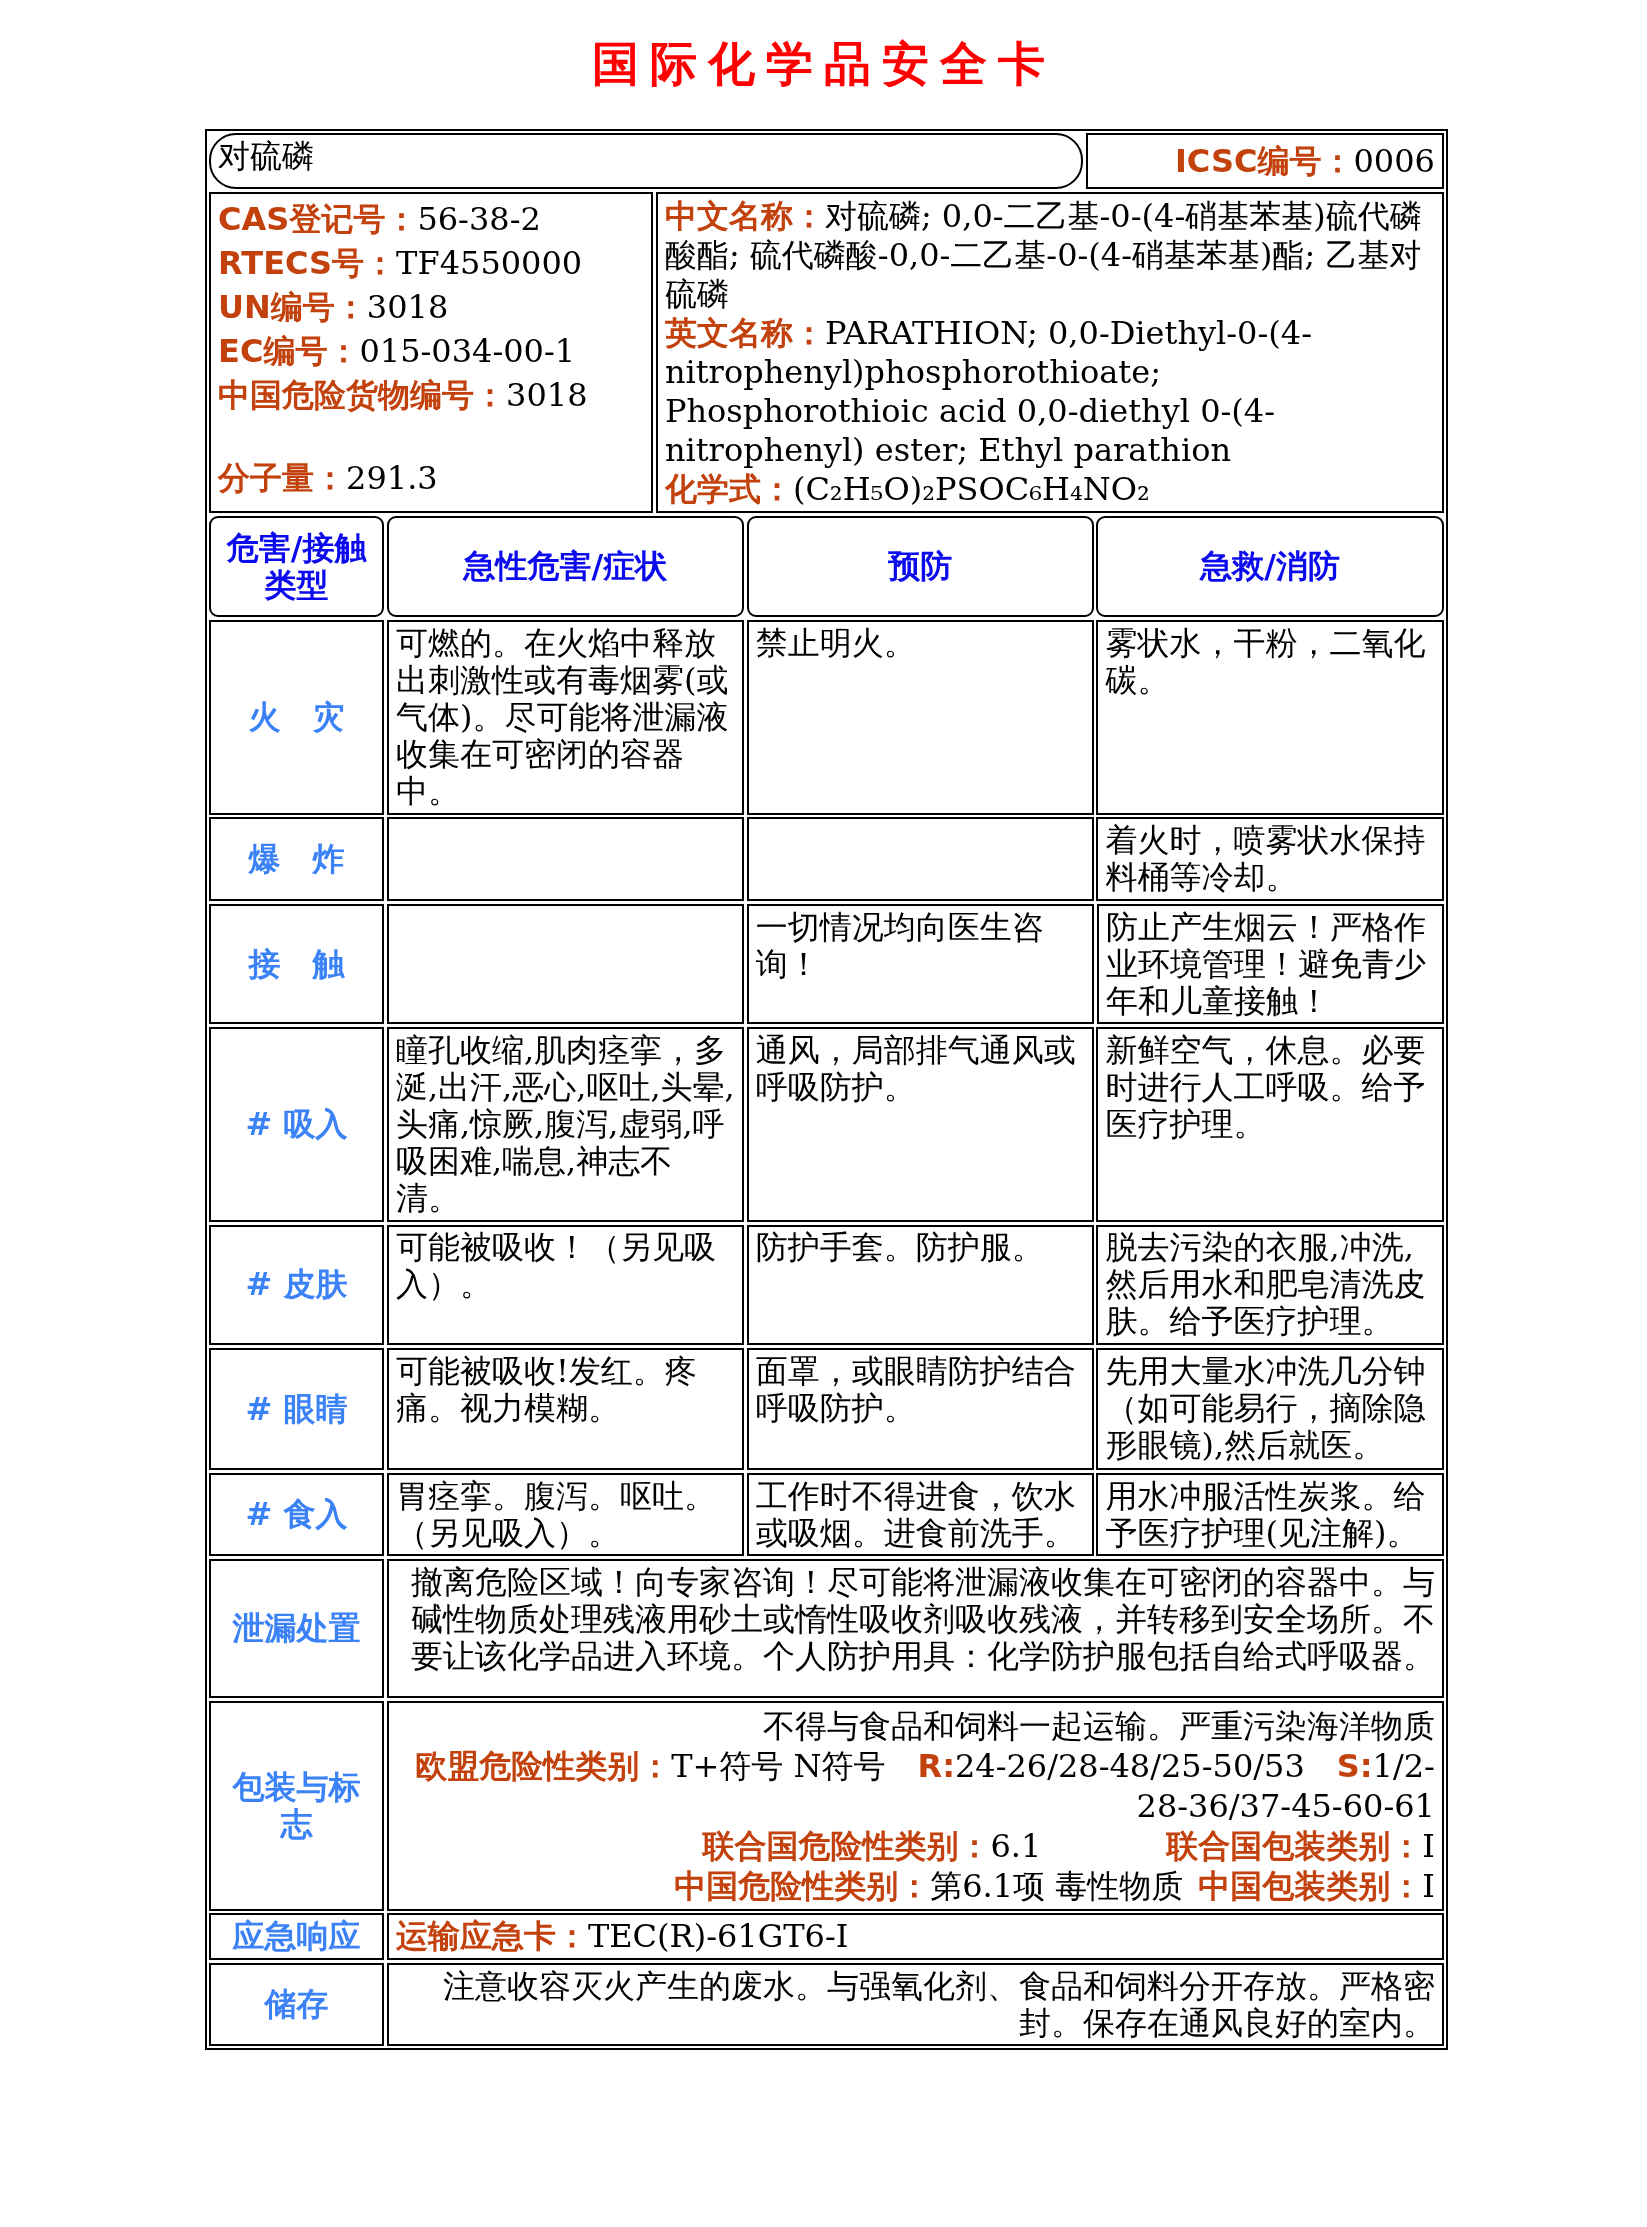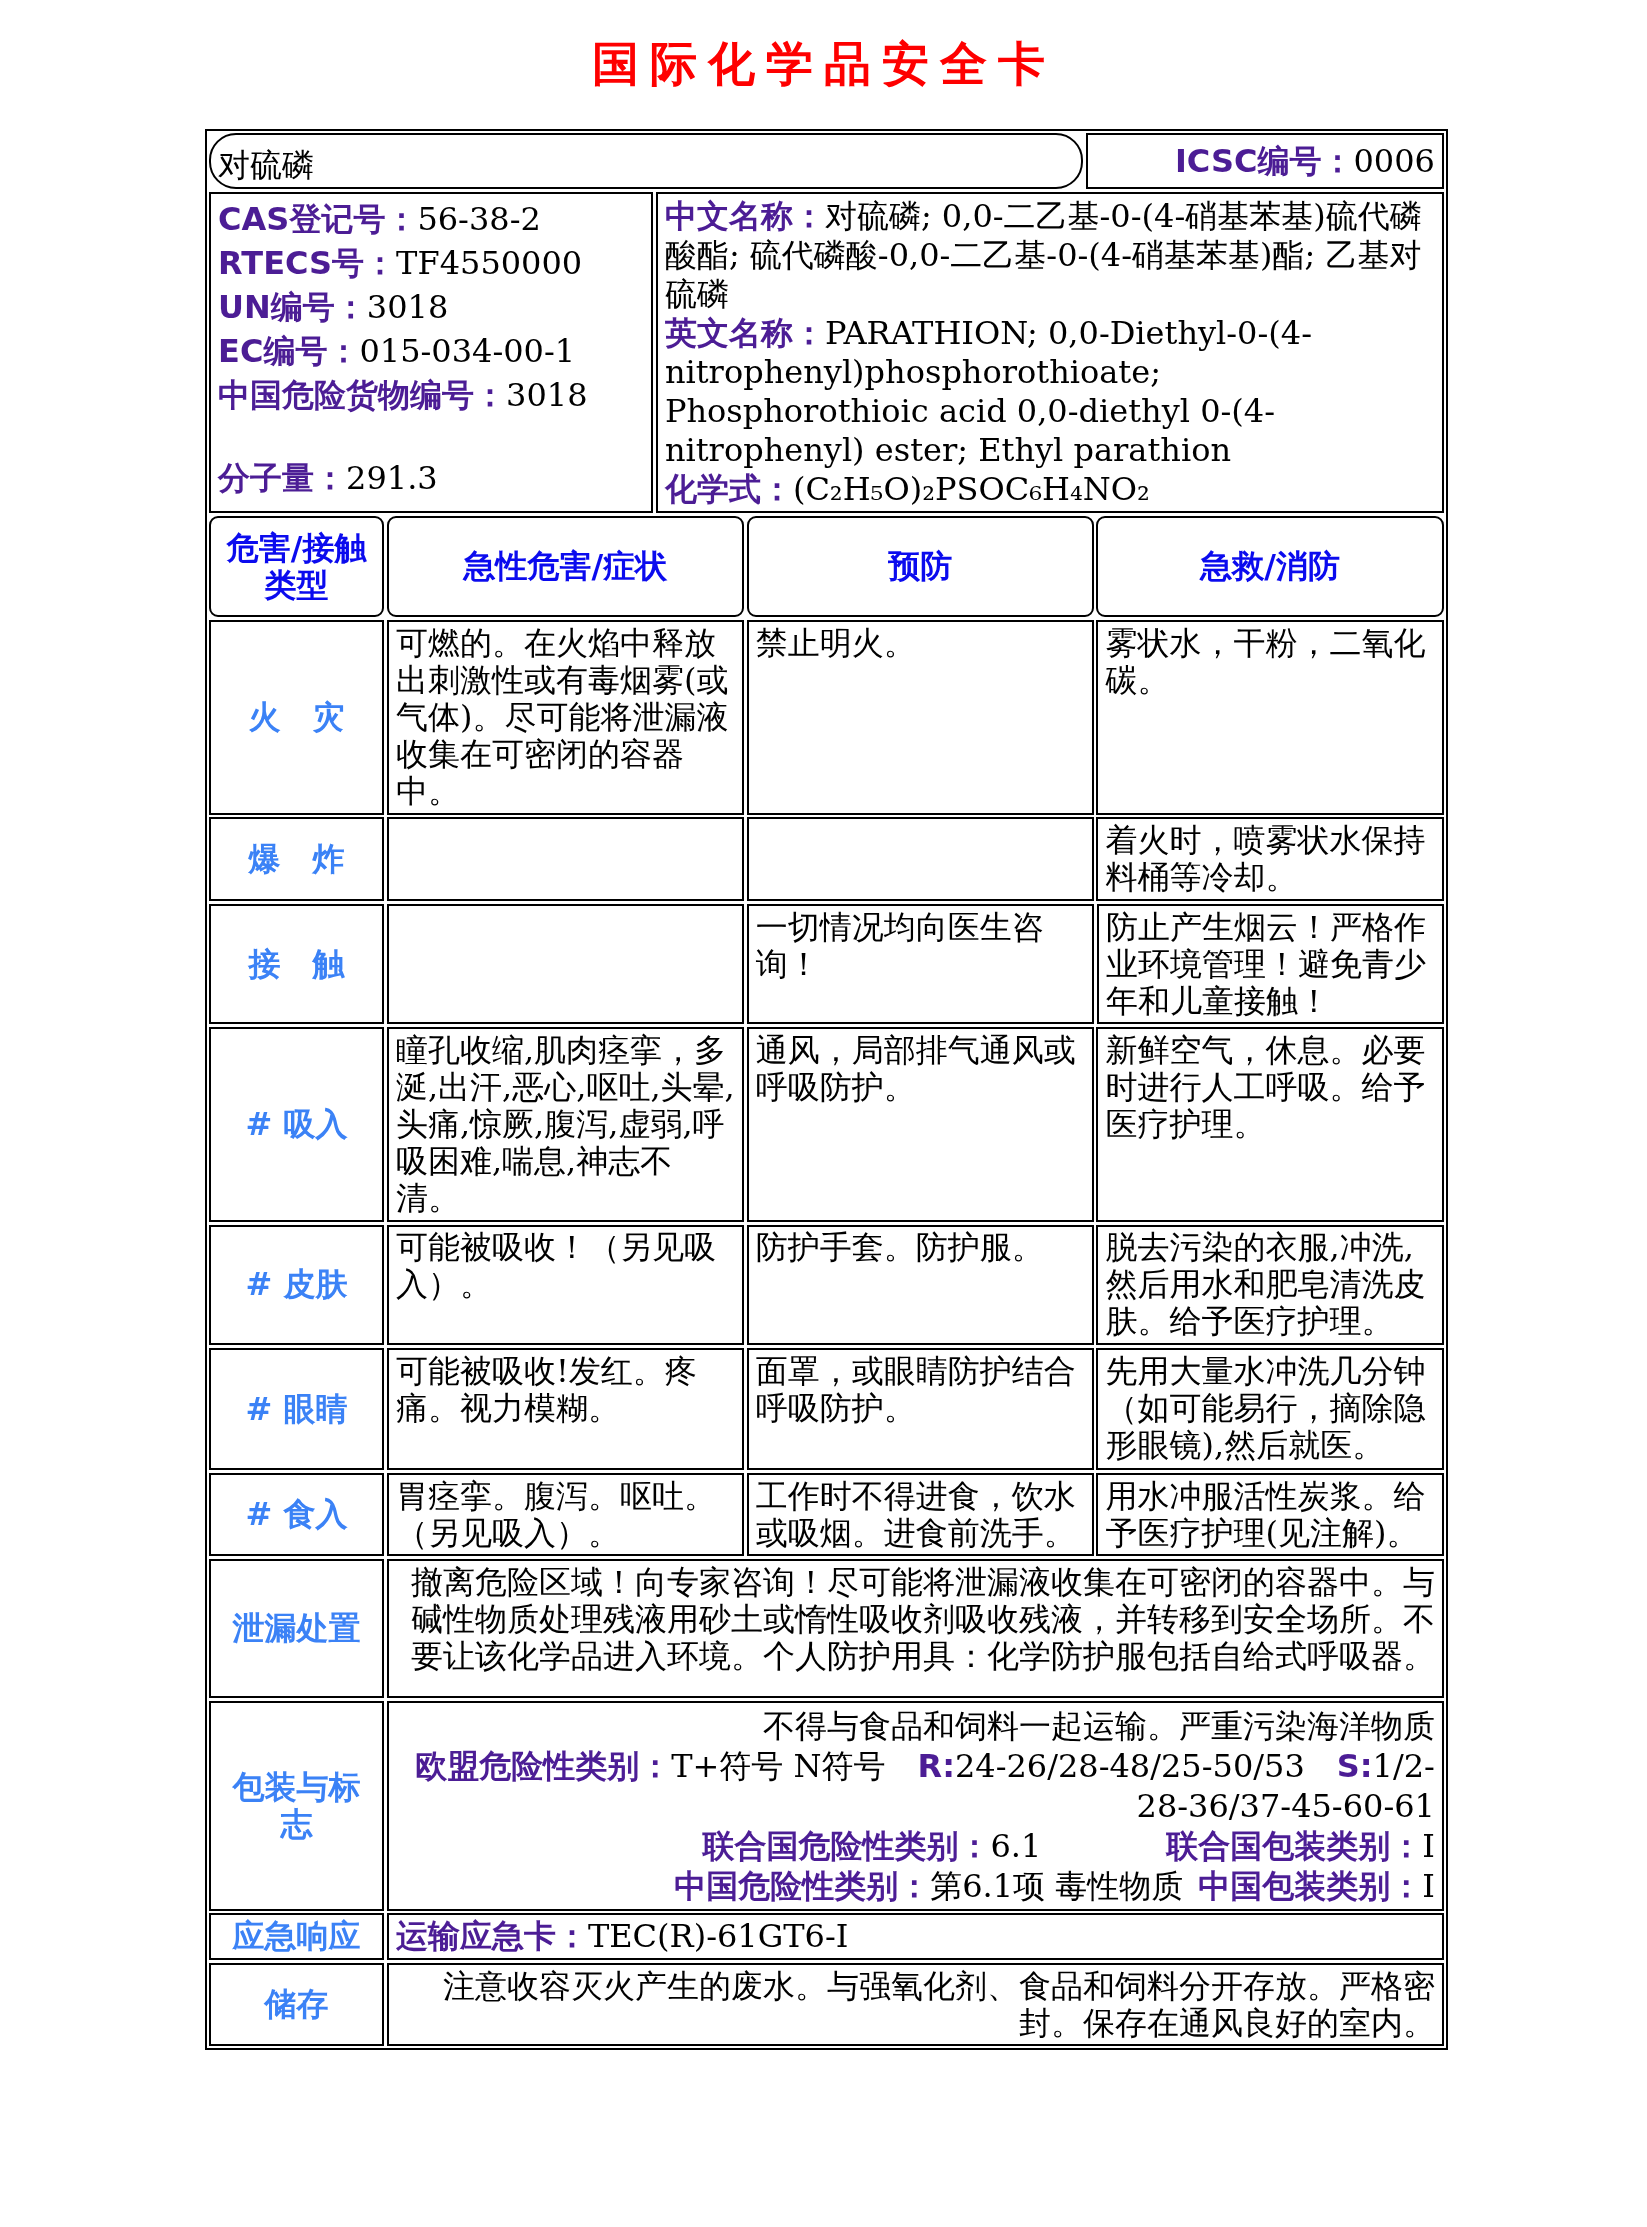--- a/index.html
+++ b/index.html
@@ -7,31 +7,31 @@
         font-family:"DejaVu Serif","Liberation Serif",serif;color:#000;}
   .title{position:absolute;top:33px;left:0;width:100%;text-align:center;margin:0;
          font-size:47px;font-weight:bold;color:#fe0000;letter-spacing:11px;
          font-family:"DejaVu Serif","Liberation Serif",serif;}
   .card{position:absolute;left:205px;top:129px;width:1243px;box-sizing:border-box;
         border:2.8px solid #000;padding:2.1px;display:flex;flex-direction:column;gap:2.8px;}
   .row{display:flex;gap:2.8px;}
   .cell{border:2.1px solid #000;box-sizing:border-box;padding:2.8px 7px;
         font-size:32px;line-height:37px;overflow:hidden;}
   [data-bind]{white-space:pre-wrap;overflow-wrap:break-word;}
-  .blue{color:#4c1d95;font-weight:bold;font-family:"DejaVu Sans","Liberation Sans",sans-serif;}
+  .blue{color:#c2410c;font-weight:bold;font-family:"DejaVu Sans","Liberation Sans",sans-serif;}
   .lab{display:flex;align-items:center;justify-content:center;text-align:center;
        color:#3b82f6;font-weight:bold;font-family:"DejaVu Sans","Liberation Sans",sans-serif;
        flex:0 0 175px;font-size:32px;}
   .hdr{display:flex;align-items:center;justify-content:center;text-align:center;
        color:#0b0bee;font-weight:bold;font-family:"DejaVu Sans","Liberation Sans",sans-serif;border-radius:9px;}
   .c2{flex:0 0 357px;} .c3{flex:0 0 347px;} .c4{flex:1;}
   .wide{flex:1;text-align:right;}
   
   .r-a .cell{min-height:56px;}
-  .name-cell{flex:1;display:flex;align-items:flex-end;border-radius:27px;}
+  .name-cell{flex:1;display:flex;align-items:flex-start;border-radius:27px;}
   .icsc-cell{flex:0 0 358px;display:flex;align-items:center;justify-content:flex-end;}
   
   .r-b .cell{min-height:311px;}
   .id-cell{flex:0 0 444px;}
   .id-line{line-height:44px;}
   .id-line.gap{margin-top:39px;}
   .names-cell{flex:1;}
   .names-cell p{margin:0;line-height:39px;}
   
   .r-h .cell{min-height:101px;}

